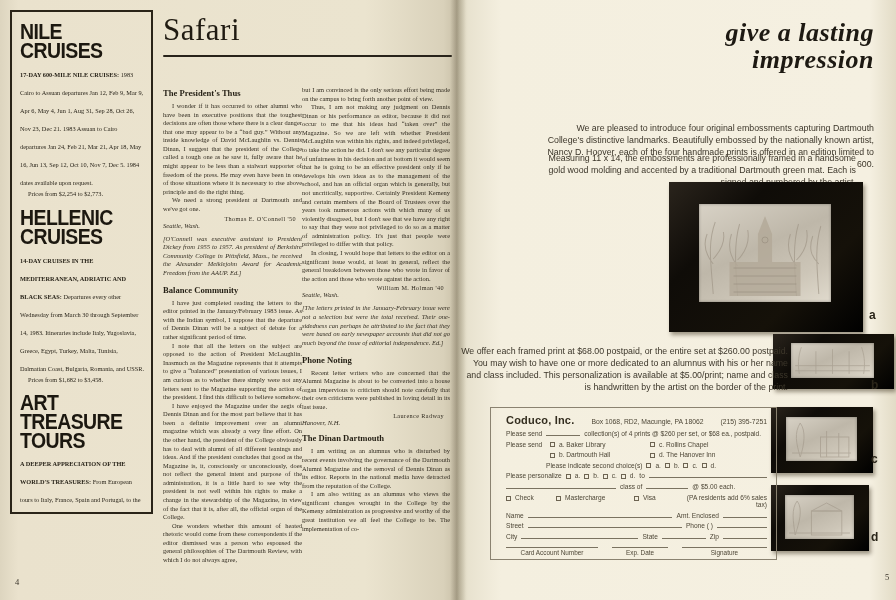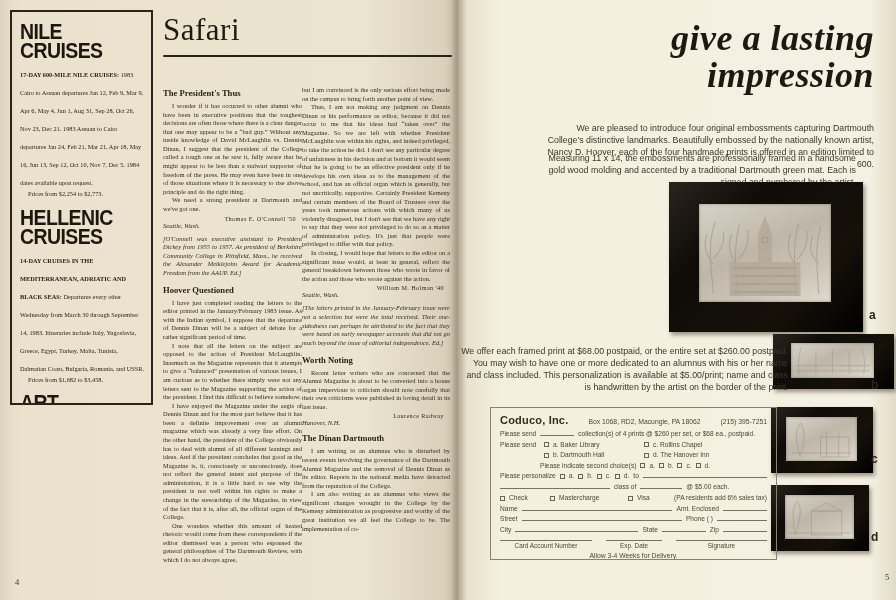--- a/index.html
+++ b/index.html
@@ -12,21 +12,21 @@
     background:linear-gradient(90deg,#ddd5bf 0%, #eae2cd 4%, #ebe4cf 80%, #d9d1ba 97%, #c9c0a8 100%);
   }
   .page-right {
     left:457px; width:439px;
     background:linear-gradient(90deg,#cfc7ae 0%, #e8e2cf 2.5%, #f4efdf 10%, #f5f0e1 94%, #e2dbc6 100%);
   }
   .gutter { position:absolute; left:450px; top:0; width:16px; height:600px;
     background:linear-gradient(90deg, rgba(60,50,30,0) 0%, rgba(60,50,30,.28) 45%, rgba(60,50,30,.18) 60%, rgba(60,50,30,0) 100%); }
 
   
-  .ad-box { position:absolute; left:10px; top:10px; width:143px; height:395px;
+  .ad-box { position:absolute; left:10px; top:10px; width:143px; height:504px;
     border:2px solid #26211733; border:2px solid #2a2418; padding:10px 7px 6px 8px; overflow:hidden; color:#241f15; }
   .ad-title { font-family:"Liberation Sans", sans-serif; font-weight:800; font-size:19.5px;
     line-height:.88; letter-spacing:-.6px; white-space:pre-line; transform:scaleY(1.12);
     transform-origin:left top; color:#1c1810; margin-bottom:7px; }
   .ad-lead { font-weight:bold; font-size:6.3px; line-height:1.32; display:inline; }
   .ad-body { font-size:6.3px; line-height:1.32; display:inline; }
   .ad-text { text-align:left; margin-bottom:1px; }
   .ad-price { font-size:6.3px; line-height:1.32; text-indent:8px; margin-bottom:9px; }
 
   .pagenum { position:absolute; font-size:8.5px; color:#3a342a; }
@@ -42,21 +42,21 @@
   .lhead { font-weight:bold; font-size:8.6px; margin:7px 0 4px; color:#241f14; }
   .lhead:first-child { margin-top:2px; }
   .lp { font-size:6.45px; line-height:1.33; text-align:justify; text-indent:9px; }
   .lp.noind { text-indent:0; }
   .lsig { font-size:6.2px; text-align:right; letter-spacing:.4px; padding-right:6px; margin-top:1px; }
   .lplace { font-size:6.6px; font-style:italic; }
   .lednote { font-size:6.5px; font-style:italic; line-height:1.33; text-align:justify; margin-top:6px; }
 
   
   .headline { position:absolute; right:22px; top:20px; text-align:right;
-    font-style:italic; font-weight:bold; font-size:36px; line-height:1.02;
+    font-style:italic; font-weight:bold; font-size:26px; line-height:1.02;
     color:#1d1912; letter-spacing:.5px; }
   .rp { position:absolute; text-align:right; font-family:"Liberation Sans", sans-serif;
     font-size:8.8px; line-height:1.38; color:#3c362a; }
   .rp-intro1 { right:22px; top:122px; width:330px; }
   .rp-intro2 { right:40px; top:152px; width:320px; }
   .rp-offer  { right:108px; top:345px; width:330px; }
 
   .frame { position:absolute; background:linear-gradient(135deg,#2a241c 0%, #0f0c08 30%, #151109 70%, #000 100%);
     box-shadow:2px 3px 4px rgba(50,40,20,.45); }
   .print { position:absolute; background:linear-gradient(155deg,#d8d2c6 0%, #beb7a9 45%, #cdc6b8 75%, #e0dacd 100%);
@@ -68,21 +68,21 @@
   .frame-b .print { left:18px; top:9px; right:20px; bottom:11px; }
   .frame-c { left:314px; top:407px; width:102px; height:66px; }
   .frame-c .print { left:15px; top:10px; right:16px; bottom:12px; }
   .frame-d { left:314px; top:485px; width:98px; height:66px; }
   .frame-d .print { left:14px; top:10px; right:15px; bottom:12px; }
   .print-label { position:absolute; font-family:"Liberation Sans", sans-serif; font-weight:bold;
     font-size:12px; color:#2a2519; }
 
   
   .form { position:absolute; left:33px; top:407px; width:287px; height:153px;
-    border:1px solid #8a8270; padding:6px 9px 4px 9px;
+    border:1px solid #8a8270; padding:6px 9px 4px 15px;
     font-family:"Liberation Sans", sans-serif; font-size:6.6px; color:#4d4636; overflow:hidden; }
   .form-row { display:flex; align-items:baseline; gap:4px; margin-bottom:3.5px; }
   .form-head { align-items:baseline; margin-bottom:4px; }
   .form-company { font-weight:bold; font-size:11px; color:#332d1f; letter-spacing:.2px; }
   .form-addr { flex:1; text-align:center; font-size:6.8px; }
   .form-phone { font-size:6.8px; }
   .cb { display:inline-block; width:5px; height:5px; border:1px solid #6d6452; margin-right:2px;
     position:relative; top:.5px; flex:none; }
   .bl { display:inline-block; border-bottom:1px solid #7a7260; height:6px; }
   .opt { display:flex; align-items:baseline; gap:2px; }
@@ -119,35 +119,35 @@
   <div class="letters-title">Safari</div>
   <div class="letters-rule"></div>
 
   <div class="lcol lcol1">
     <div class="lhead">The President's Thus</div>
     <p class="lp">I wonder if it has occurred to other alumni who have been in executive positions that the toughest decisions are often those where there is a clear danger that one may appear to be a “bad guy.” Without any inside knowledge of David McLaughlin vs. Dennis Dinan, I suggest that the president of the College called a tough one as he saw it, fully aware that he might appear to be less than a stalwart supporter of freedom of the press. He may even have been in one of those situations where it is necessary to rise above principle and do the right thing.</p>
     <p class="lp">We need a strong president at Dartmouth and we've got one.</p>
     <div class="lsig">Thomas E. O'Connell '50</div>
     <div class="lplace">Seattle, Wash.</div>
     <div class="lednote">[O'Connell was executive assistant to President Dickey from 1955 to 1957. As president of Berkshire Community College in Pittsfield, Mass., he received the Alexander Meiklejohn Award for Academic Freedom from the AAUP. Ed.]</div>
-    <div class="lhead">Hoover Questioned</div>
+    <div class="lhead">Balance Community</div>
     <p class="lp">I have just completed reading the letters to the editor printed in the January/February 1983 issue. As with the Indian symbol, I suppose that the departure of Dennis Dinan will be a subject of debate for a rather significant period of time.</p>
     <p class="lp">I note that all the letters on the subject are opposed to the action of President McLaughlin. Inasmuch as the Magazine represents that it attempts to give a “balanced” presentation of various issues, I am curious as to whether there simply were not any letters sent to the Magazine supporting the action of the president. I find this difficult to believe somehow.</p>
     <p class="lp">I have enjoyed the Magazine under the aegis of Dennis Dinan and for the most part believe that it has been a definite improvement over an alumni magazine which was already a very fine effort. On the other hand, the president of the College obviously has to deal with alumni of all different leanings and ideas. And if the president concludes that good as the Magazine is, it, consciously or unconsciously, does not reflect the general intent and purpose of the administration, it is a little hard to see why the president is not well within his rights to make a change in the stewardship of the Magazine, in view of the fact that it is, after all, the official organ of the College.</p>
     <p class="lp">One wonders whether this amount of heated rhetoric would come from these correspondents if the editor dismissed was a person who espoused the general philosophies of The Dartmouth Review, with which I do not always agree,</p>
   </div>
 
   <div class="lcol lcol2">
     <p class="lp noind">but I am convinced is the only serious effort being made on the campus to bring forth another point of view.</p>
     <p class="lp">Thus, I am not making any judgment on Dennis Dinan or his performance as editor, because it did not occur to me that his ideas had “taken over” the Magazine. So we are left with whether President McLaughlin was within his rights, and indeed privileged, to take the action he did. I don't see any particular degree of unfairness in his decision and at bottom it would seem that he is going to be an effective president only if he develops his own ideas as to the management of the school, and has an official organ which is generally, but not uncritically, supportive. Certainly President Kemeny and certain members of the Board of Trustees over the years took numerous actions with which many of us violently disagreed, but I don't see that we have any right to say that they were not privileged to do so as a matter of administration policy. It's just that people were privileged to differ with that policy.</p>
     <p class="lp">In closing, I would hope that letters to the editor on a significant issue would, at least in general, reflect the general breakdown between those who wrote in favor of the action and those who wrote against the action.</p>
     <div class="lsig">William M. Holman '40</div>
     <div class="lplace">Seattle, Wash.</div>
     <div class="lednote">[The letters printed in the January-February issue were not a selection but were the total received. Their one-sidedness can perhaps be attributed to the fact that they were based on early newspaper accounts that did not go much beyond the issue of editorial independence. Ed.]</div>
-    <div class="lhead">Worth Noting</div>
+    <div class="lhead">Phone Noting</div>
     <p class="lp">Recent letter writers who are concerned that the Alumni Magazine is about to be converted into a house organ impervious to criticism should note carefully that their own criticisms were published in loving detail in its last issue.</p>
     <div class="lsig">Laurence Radway</div>
     <div class="lplace">Hanover, N.H.</div>
     <div class="lhead">The Dinan Dartmouth</div>
     <p class="lp">I am writing as an alumnus who is disturbed by recent events involving the governance of the Dartmouth Alumni Magazine and the removal of Dennis Dinan as its editor. Reports in the national media have detracted from the reputation of the College.</p>
     <p class="lp">I am also writing as an alumnus who views the significant changes wrought in the College by the Kemeny administration as progressive and worthy of the great institution we all feel the College to be. The implementation of co-</p>
   </div>
 
   <div class="pagenum pagenum-left">4</div>
 </div>

